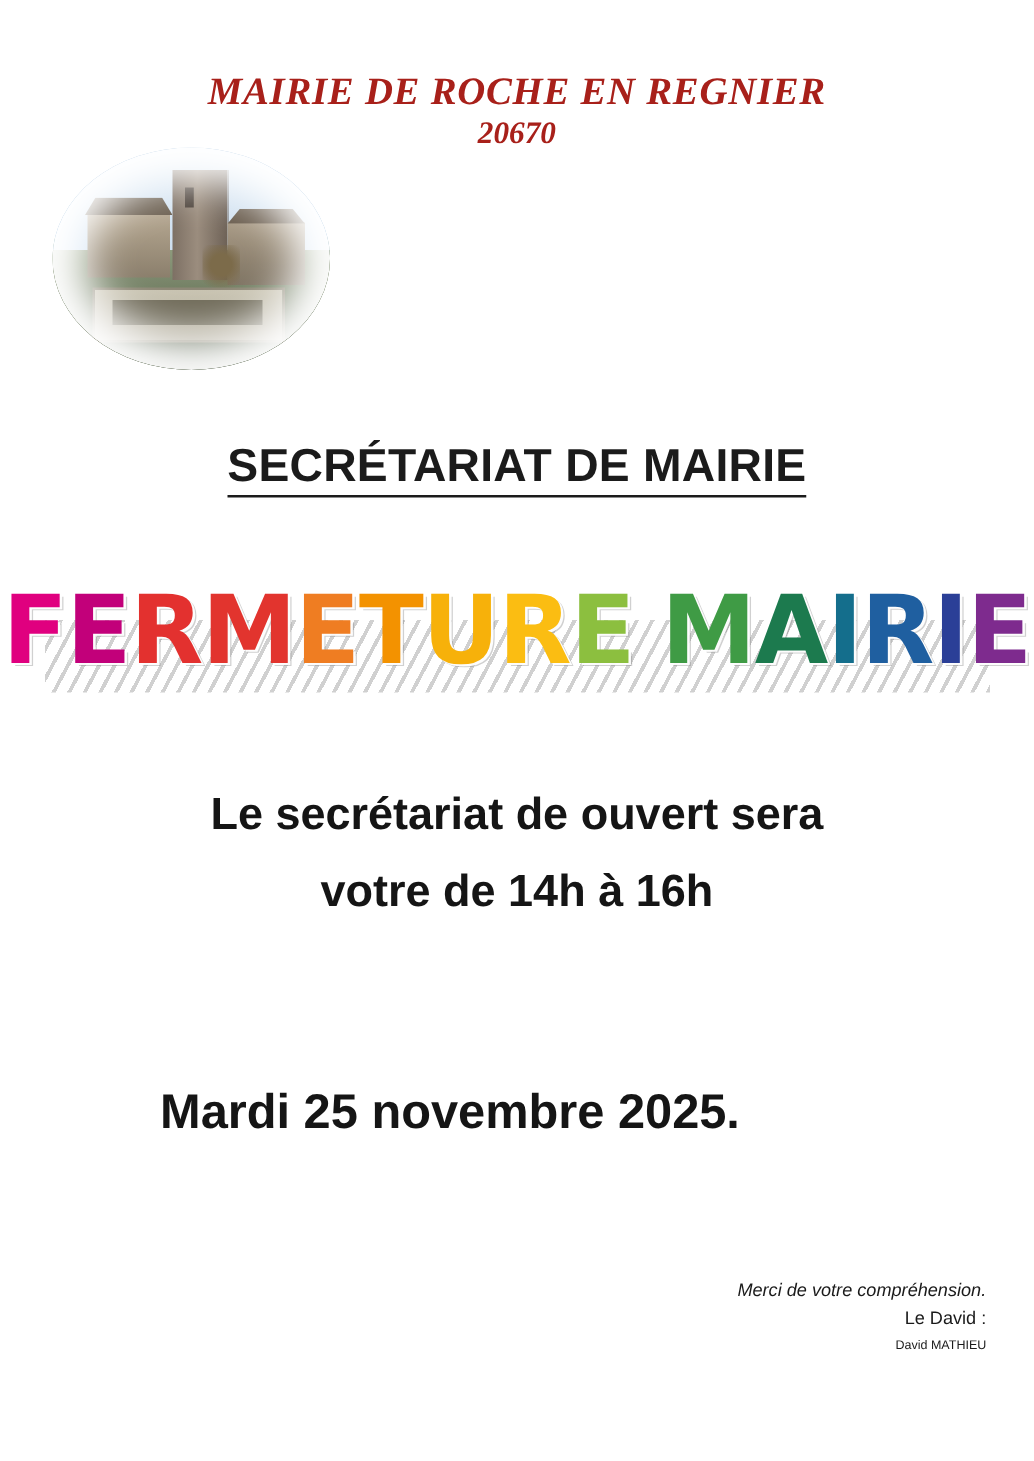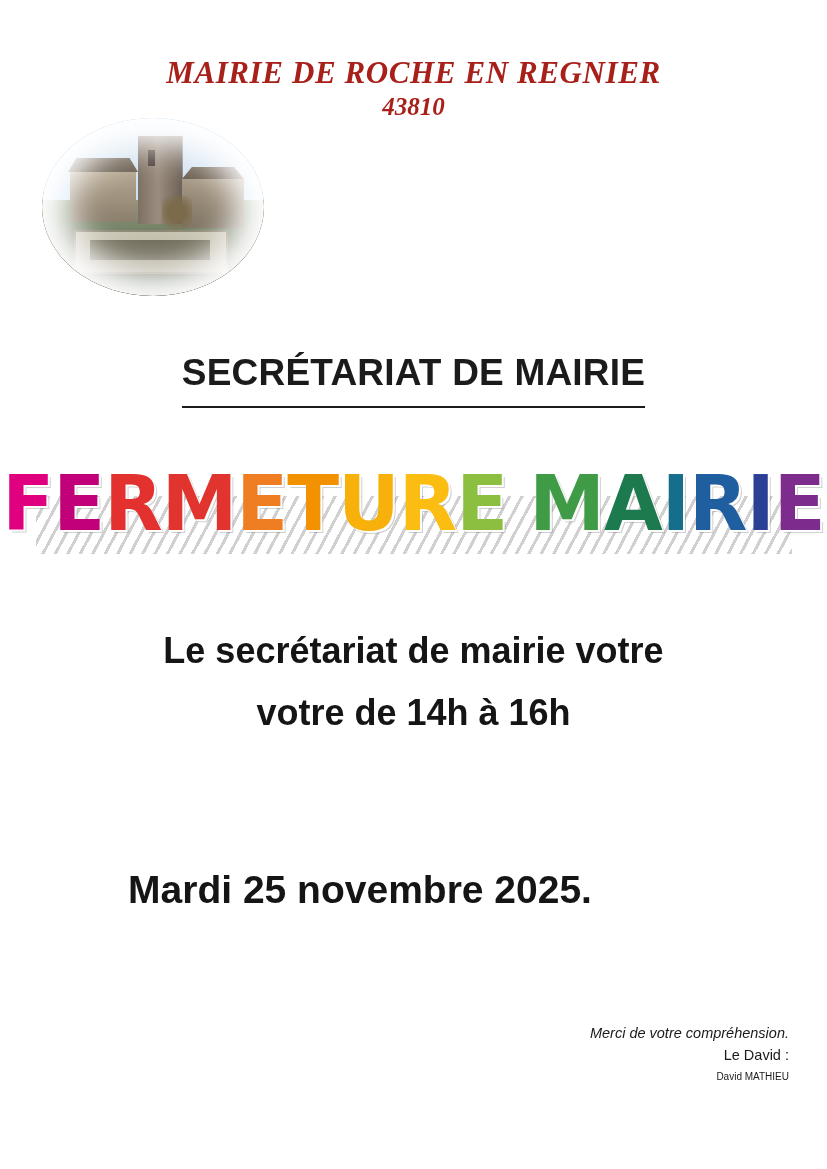--- a/index.html
+++ b/index.html
@@ -144,21 +144,21 @@
     left: 0;
     width: 827px;
     text-align: center;
     font-size: 37px;
     font-weight: bold;
     color: #1b1b1b;
     letter-spacing: 0.2px;
   }
   .section-title span {
     border-bottom: 2px solid #1b1b1b;
-    padding-bottom: 13px;
+    padding-bottom: 3px;
   }
 
   
   .wordart-wrap {
     position: absolute;
     top: 452px;
     left: 0;
     width: 663px;
     height: 120px;
   }
@@ -245,21 +245,21 @@
     line-height: 22px;
   }
 </style>
 </head>
 <body>
 
 <div class="page">
 
   <div class="header">
     <div class="header-line1">MAIRIE DE ROCHE EN REGNIER</div>
-    <div class="header-line2">43810</div>
+    <div class="header-line2">20670</div>
   </div>
 
   <div class="logo">
     <div class="logo-sky"></div>
     <div class="logo-ground"></div>
     <div class="logo-church"></div>
     <div class="logo-tower"></div>
     <div class="logo-house"></div>
     <div class="logo-tree"></div>
     <div class="logo-plaza"></div>
@@ -269,21 +269,21 @@
   <div class="section-title">
     <span>SECRÉTARIAT DE MAIRIE</span>
   </div>
 
   <div class="wordart-wrap">
     <div class="wordart-stripes"></div>
     <div class="wordart" id="wordart"><i style="color: rgb(224, 0, 127);">F</i><i style="color: rgb(194, 0, 122);">E</i><i style="color: rgb(227, 49, 47);">R</i><i style="color: rgb(226, 52, 46);">M</i><i style="color: rgb(239, 125, 34);">E</i><i style="color: rgb(243, 146, 0);">T</i><i style="color: rgb(247, 177, 10);">U</i><i style="color: rgb(251, 189, 18);">R</i><i style="color: rgb(140, 191, 63);">E</i><span class="sp"></span><i style="color: rgb(63, 155, 69);">M</i><i style="color: rgb(28, 122, 78);">A</i><i style="color: rgb(20, 110, 140);">I</i><i style="color: rgb(31, 95, 160);">R</i><i style="color: rgb(43, 63, 151);">I</i><i style="color: rgb(126, 43, 142);">E</i></div>
   </div>
 
   <div class="body-text">
-    <div>Le secrétariat de mairie votre</div>
+    <div>Le secrétariat de ouvert sera</div>
     <div>votre de 14h à 16h</div>
   </div>
 
   <div class="date-line">Mardi 25 novembre 2025.</div>
 
   <div class="signature">
     <div class="sig-thanks">Merci de votre compréhension.</div>
     <div class="sig-role">Le David :</div>
     <div class="sig-name">David MATHIEU</div>
   </div>

